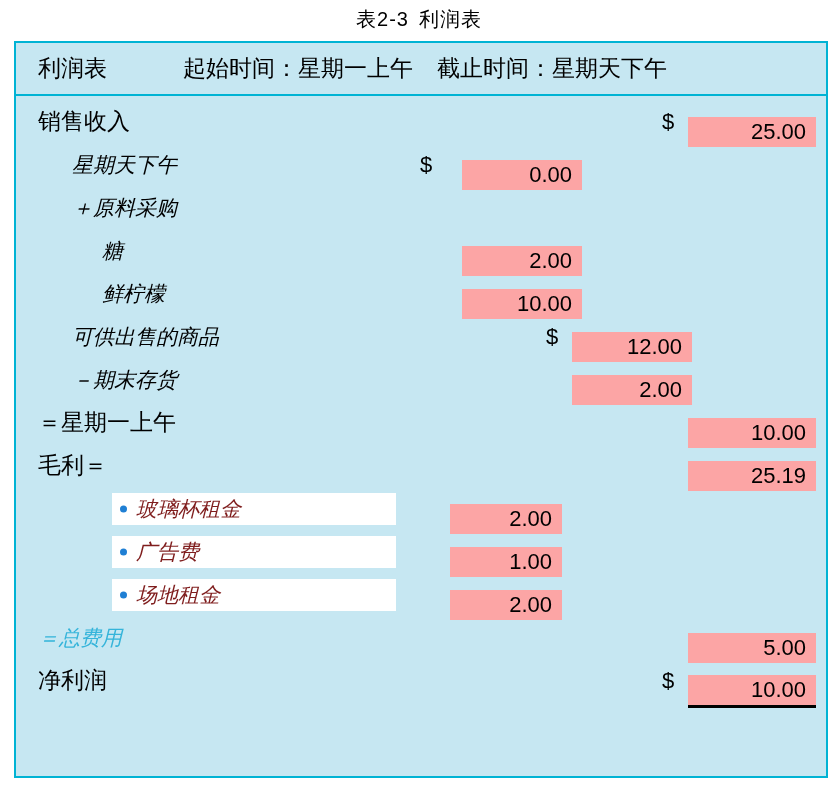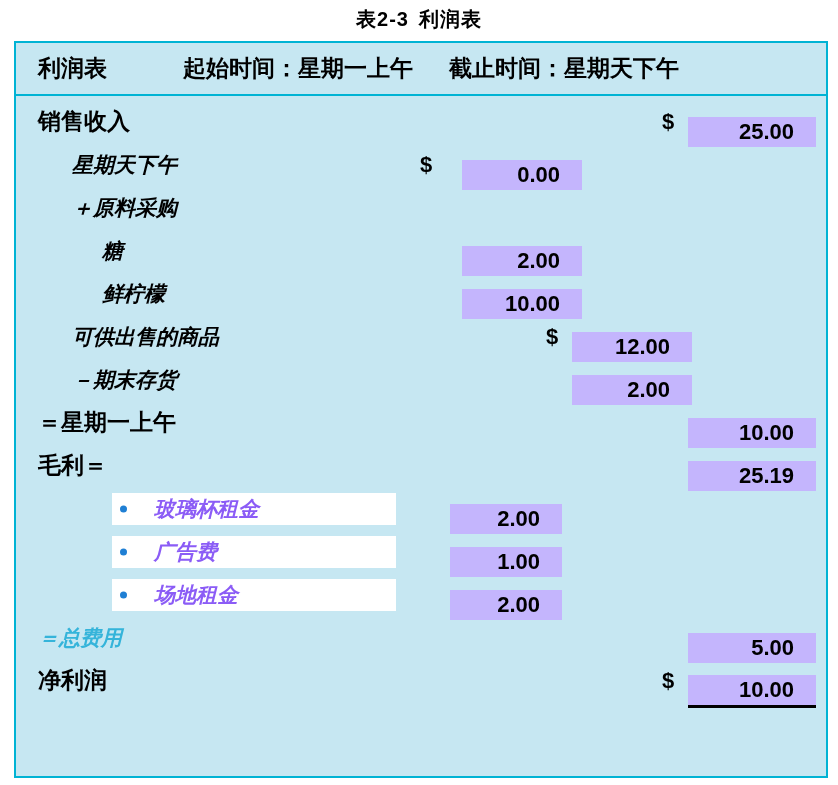--- a/index.html
+++ b/index.html
@@ -13,21 +13,20 @@
     font-family: "Liberation Serif", serif;
     color: #000000;
     overflow: hidden;
   }
 
   .page {
     position: relative;
     width: 838px;
     height: 665px;
     box-sizing: border-box;
-    font-weight: bold;
   }
 
   .caption {
     text-align: center;
     font-family: "Liberation Sans", sans-serif;
     font-size: 20px;
     letter-spacing: 1px;
     padding-top: 6px;
     padding-bottom: 8px;
     color: #000;
@@ -47,21 +46,21 @@
     border-bottom: 2px solid #00b3d4;
     height: 53px;
     display: flex;
     align-items: center;
     padding: 0 14px 0 22px;
     box-sizing: border-box;
     font-size: 23px;
     white-space: nowrap;
   }
   .header-row .h-title { margin-right: 76px; }
-  .header-row .h-start { margin-right: 36px; }
+  .header-row .h-start { margin-right: 24px; }
 
   .body {
     padding: 4px 0 0 0;
     position: relative;
   }
 
   .row {
     display: flex;
     align-items: center;
     height: 43px;
@@ -75,27 +74,27 @@
     white-space: nowrap;
   }
   .label.hand {
     font-family: "Liberation Serif", serif;
     font-style: italic;
     font-size: 21px;
   }
   .label.blue { color: #35b4da; }
 
   .val {
-    background: #c4b5fd;
+    background: #fca5a5;
     height: 30px;
     line-height: 30px;
     text-align: right;
     font-size: 22px;
     font-family: "Liberation Sans", sans-serif;
-    padding-right: 22px;
+    padding-right: 10px;
     box-sizing: border-box;
     margin-top: 21px;
   }
   .val.w1 { width: 128px; }
   .val.w2 { width: 120px; }
   .val.w3 { width: 112px; }
   .val.underline { text-decoration: none; border-bottom: 3px solid #000; height: 33px; line-height: 30px;}
 
   .dollar {
     font-size: 22px;
@@ -103,22 +102,22 @@
     margin-right: 8px;
   }
 
   .textbox {
     background: #ffffff;
     height: 32px;
     line-height: 32px;
     font-size: 21px;
     font-style: italic;
     font-family: "Liberation Serif", serif;
-    color: #8b5cf6;
-    padding-left: 42px;
+    color: #7f1d1d;
+    padding-left: 24px;
     box-sizing: border-box;
     position: relative;
     width: 284px;
   }
   .bullet {
     position: absolute;
     left: 8px;
     top: 50%;
     transform: translateY(-50%);
     width: 7px;

